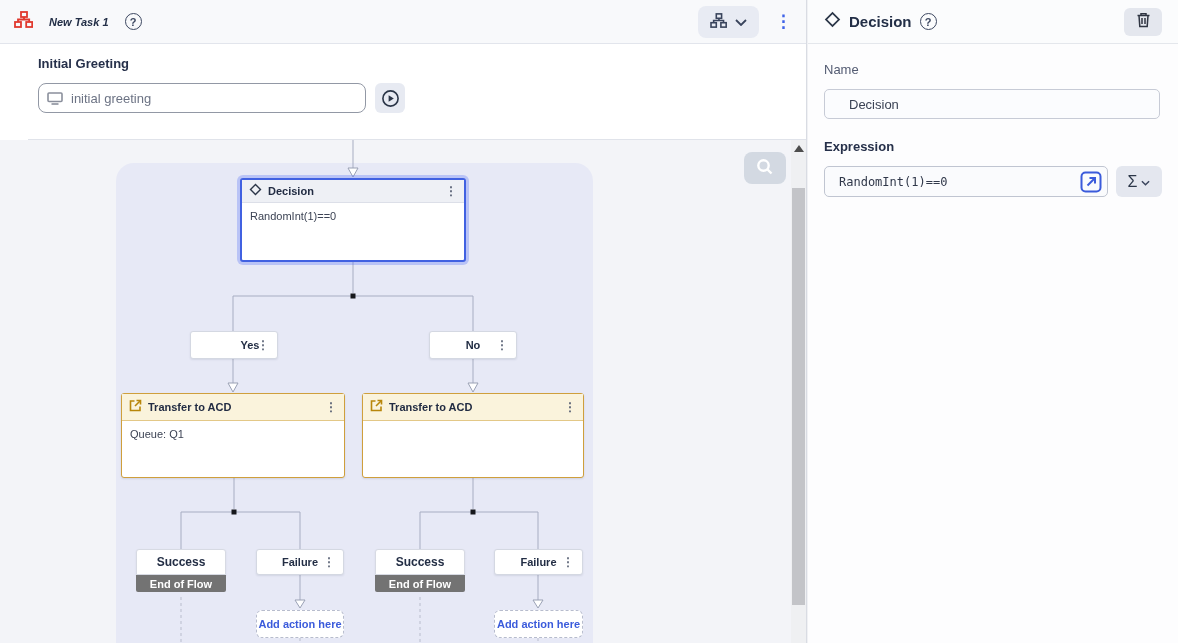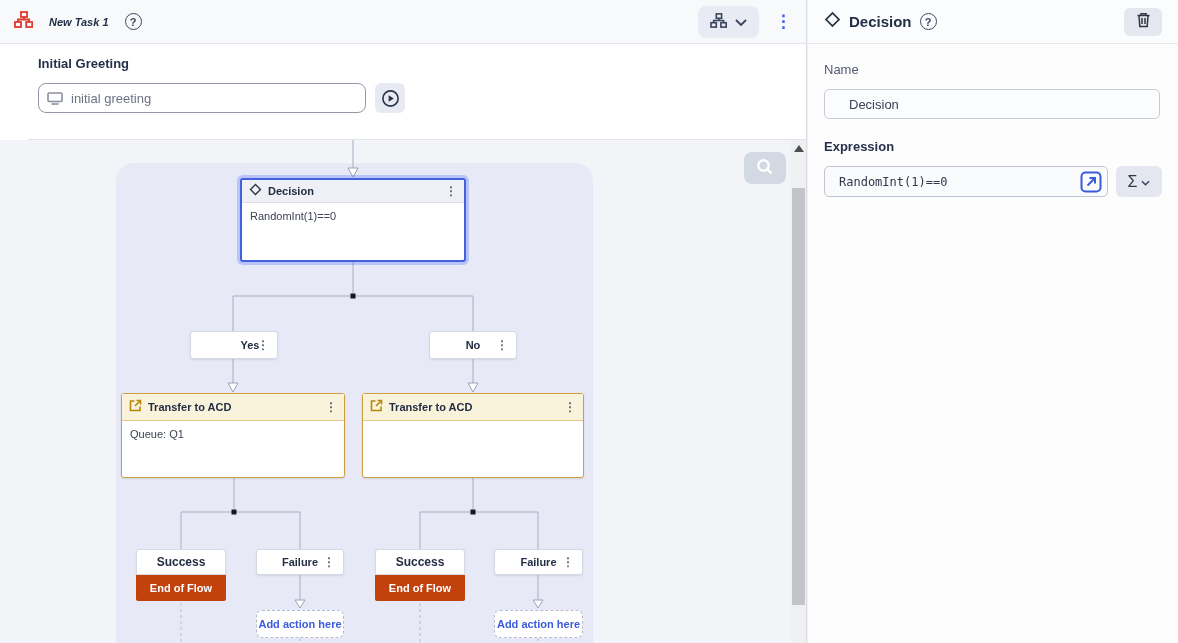--- a/index.html
+++ b/index.html
@@ -61,21 +61,21 @@
     font-size:12px; font-weight:bold; line-height:1; cursor:pointer; }
 
   .transfer-node { top:253px; width:224px; height:85px; border:1.5px solid #cf9f3c; }
   .transfer-node .node-header { height:27px; background:#faf3dc; border-bottom:1px solid #e3c887; }
   .t1 { left:121px; } .t2 { left:362px; width:222px; }
 
   .outcome-box { position:absolute; z-index:2; height:26px; background:#fff;
     border:1px solid #d7dae3; border-radius:3px 3px 0 0; box-shadow:0 1px 2px rgba(40,50,80,.10);
     display:flex; align-items:center; justify-content:center; cursor:pointer; }
   .outcome-label { font-size:12px; font-weight:bold; color:#232e45; }
-  .endflow-bar { position:absolute; z-index:2; height:26px; background:#c2410c; border-radius:0 0 2px 2px;
+  .endflow-bar { position:absolute; z-index:2; height:17px; background:#737373; border-radius:0 0 2px 2px;
     display:flex; align-items:center; justify-content:center; color:#fff;
     font-size:11px; font-weight:bold; }
   .add-action { position:absolute; z-index:2; height:28px; background:#fff;
     border:1.5px dashed #b7bccd; border-radius:6px; display:flex; align-items:center;
     justify-content:center; font-size:11px; font-weight:bold; color:#3b5bdb; cursor:pointer; }
 
   .magnify-btn { position:absolute; z-index:3; left:744px; top:12px; width:42px; height:32px;
     background:rgba(205,211,222,.85); border:none; border-radius:8px;
     display:flex; align-items:center; justify-content:center; cursor:pointer; }
 

